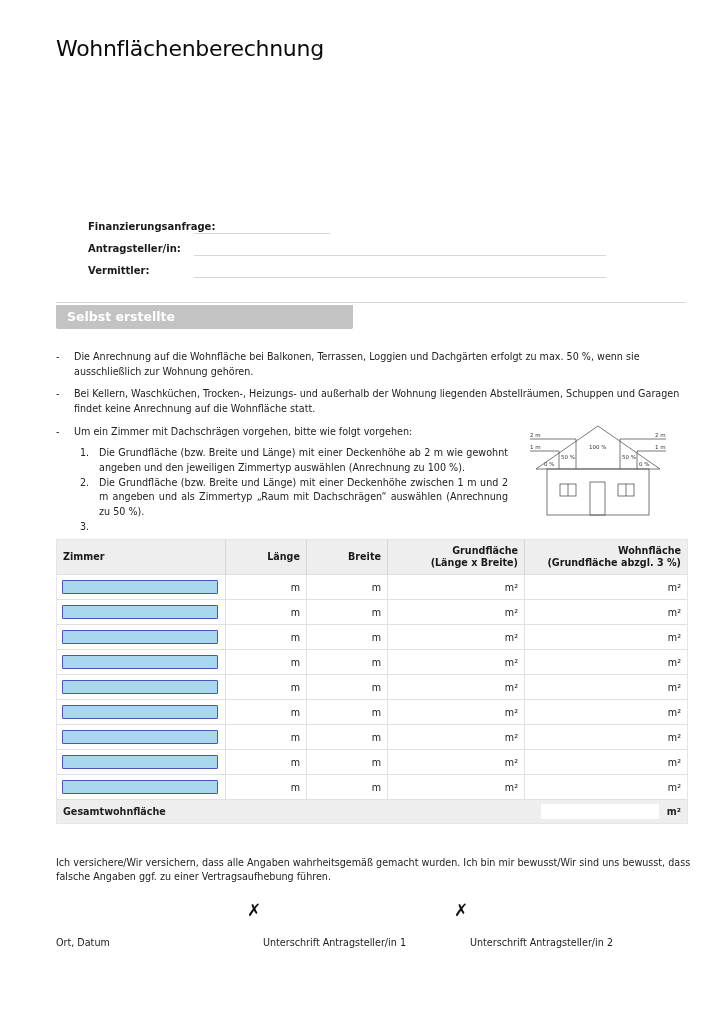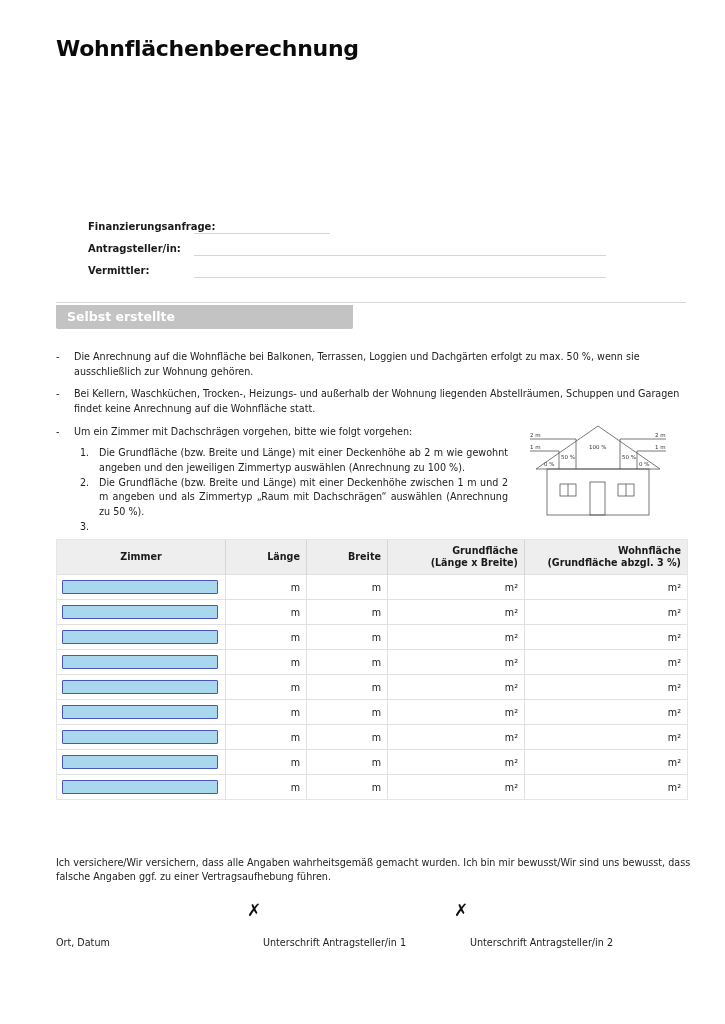--- a/index.html
+++ b/index.html
@@ -1,18 +1,18 @@
 <!DOCTYPE html>
 <html><head>
 <meta charset="utf-8">
 <style>
   html, body { margin:0; padding:0; background:#ffffff; }
   body { width:725px; height:1024px; position:relative; overflow:hidden;
          font-family:"DejaVu Sans", sans-serif; color:#1a1a1a; }
-  .title { position:absolute; left:56px; top:36px; font-size:22px; font-weight:bold; letter-spacing:-0.3px; color:#0a0a0a; }
+  .title { position:absolute; left:56px; top:36px; font-size:22px; font-weight:normal; letter-spacing:-0.3px; color:#0a0a0a; }
 
   .field-row { position:absolute; left:56px; height:18px; font-size:10px; font-weight:bold; }
   .field-row .lbl { position:absolute; left:0; top:2px; white-space:nowrap;padding-left:32px; }
   .field-row .line { position:absolute; left:138px; top:14px; height:0; border-bottom:1px solid #d6d6d6; }
 
   .hr { position:absolute; left:56px; top:302px; width:630px; border-top:1px solid #d8d8d8; }
   .section-tab { position:absolute; left:56px; top:305px; width:297px; height:24px; background:#c3c3c3;
                  border-radius:0 0 2px 2px; color:#ffffff; font-weight:bold; font-size:12.5px; line-height:24px; padding-left:11px; box-sizing:border-box; }
 
   .bullet { position:absolute; left:56px; font-size:9.6px; line-height:15px; color:#222; }
@@ -22,21 +22,21 @@
   .steps { position:absolute; left:80px; top:446px; width:428px; font-size:9.6px; line-height:14.8px; color:#222; }
   .step { position:relative; padding-left:19px; text-align:justify; }
   .step .num { position:absolute; left:0; top:0; }
 
   .house { position:absolute; left:512px; top:422px; width:180px; height:100px; }
 
   table.rooms { position:absolute; left:57px; top:540px; width:630px; border-collapse:collapse; font-size:9.6px; background:#fff;
                 box-shadow:0 0 0 1px #e6e6e6; }
   table.rooms th { background:#eeeeee; font-weight:bold; text-align:right; padding:4px 6px; height:26px; line-height:12px;
                    border-right:1px solid #d6d6d6; color:#1a1a1a; }
-  table.rooms th:first-child { text-align:center;margin-left:35px; }
+  table.rooms th:first-child { text-align:left;margin-left:35px; }
   table.rooms th:last-child { border-right:none; }
   table.rooms td { height:24px; padding:0 6px; text-align:right; border-right:1px solid #e0e0e0; border-top:1px solid #e0e0e0; color:#222; }
   table.rooms td:last-child { border-right:none; }
   table.rooms td.room { text-align:left; padding:0 6px 0 5px; }
   .room-input { width:154px; height:12px; background:#a9d7ee; border:1.5px solid #4a55b8; border-radius:1px; display:block; }
   table.rooms tr.total td { background:#eeeeee; border-right:none; font-weight:bold; height:23px; }
   .total-input { display:inline-block; width:118px; height:15px; background:#ffffff; vertical-align:middle; margin-right:8px; }
 
   .declaration { position:absolute; left:56px; top:856px; width:640px; font-size:9.6px; line-height:14px; color:#222; }
   .sig-x { position:absolute; font-size:17px; font-weight:bold; font-style:italic; color:#111; }
@@ -217,20 +217,26 @@
     </tr>
     <tr>
       <td class="room">
           <span class="room-input"></span>
         </td>
       <td>m</td>
       <td>m</td>
       <td>m²</td>
       <td>m²</td>
     </tr>
+    <tr class="total">
+      <td colspan="4" style="text-align:left;">Gesamtwohnfläche</td>
+      <td>
+        <span class="total-input"></span><span>m²</span>
+      </td>
+    </tr>
   </tbody>
 </table>
 
 <div class="declaration">Ich versichere/Wir versichern, dass alle Angaben wahrheitsgemäß gemacht wurden. Ich bin mir bewusst/Wir sind uns bewusst, dass falsche Angaben ggf. zu einer Vertragsaufhebung führen.</div>
 
 <div class="sig-x" style="left:247px; top:900px;">✗</div>
 <div class="sig-x" style="left:454px; top:900px;">✗</div>
 
 <div class="sig-lbl" style="left:56px;">Ort, Datum</div>
 <div class="sig-lbl" style="left:263px;">Unterschrift Antragsteller/in 1</div>

